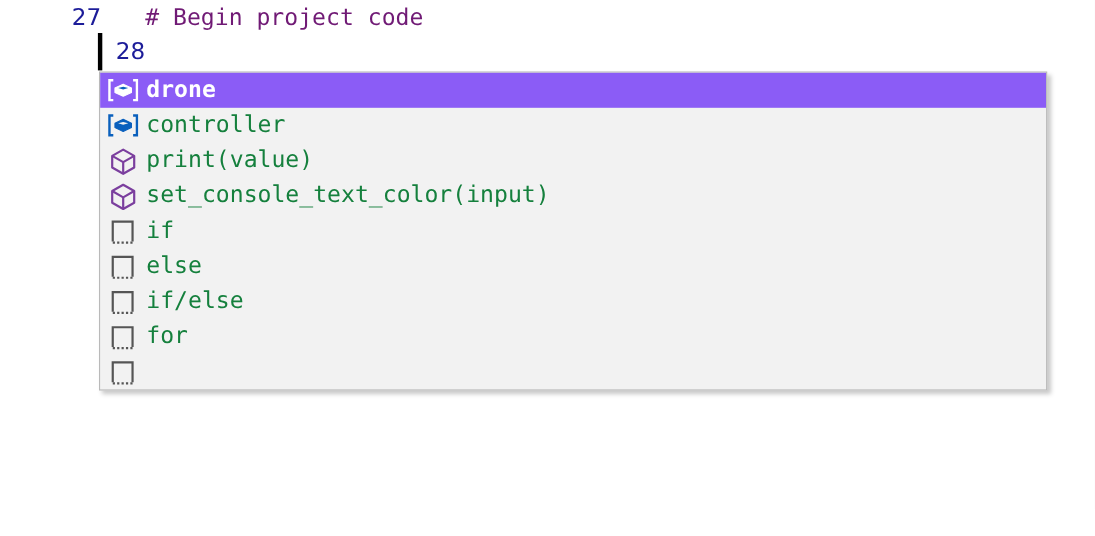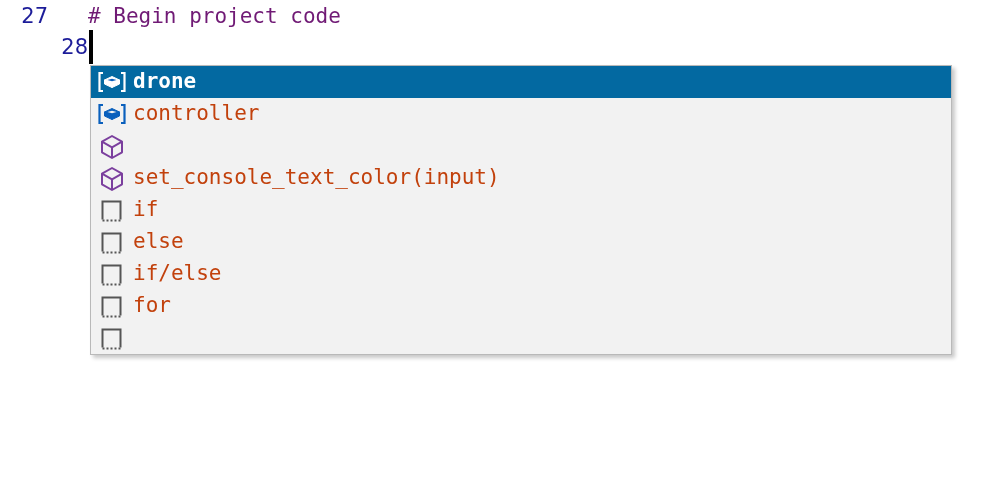--- a/index.html
+++ b/index.html
@@ -37,20 +37,21 @@
   .gutter {
     width: 60px;
     text-align: right;
     padding-right: 12px;
     box-sizing: border-box;
     color: #1c1c99;
     font-size: 21px;
     font-family: "DejaVu Sans", "Liberation Sans", sans-serif;
     letter-spacing: 0px;
     user-select: none;
+    margin-left: 44px;
   }
 
   .code-text {
     font-size: 21px;
     font-family: "DejaVu Sans Mono", "Liberation Mono", monospace;
     white-space: pre;
     padding-left: 28px;
   }
   .code-text.comment { color: #701a75; }
 
@@ -78,21 +79,21 @@
   }
 
   .ac-item {
     height: 32px;
     display: flex;
     align-items: center;
     padding-left: 6px;
     box-sizing: border-box;
     font-size: 21px;
     font-family: "DejaVu Sans Mono", "Liberation Mono", monospace;
-    color: #c2410c;
+    color: #15803d;
     white-space: pre;
   }
   .ac-item.selected {
     background: #0a60bd;
     color: #ffffff;
     font-weight: bold;
   }
 
   .ac-icon {
     width: 30px;
@@ -122,36 +123,36 @@
   </div>
 
   <div class="code-line line-28">
     <div class="gutter">28</div>
     <div class="code-text"></div>
   </div>
 
   <div id="caret"></div>
 
   <div id="autocomplete" style="background: rgb(242, 242, 242); border-color: rgb(185, 185, 185);">
-      <div class="ac-item selected" style="background: #0369a1; color: rgb(255, 255, 255);"><span class="ac-icon"><svg width="28" height="26" viewBox="0 0 28 26">
+      <div class="ac-item selected" style="background: #8b5cf6; color: rgb(255, 255, 255);"><span class="ac-icon"><svg width="28" height="26" viewBox="0 0 28 26">
             <path d="M5 4 L1.5 4 L1.5 22 L5 22" fill="none" stroke="#ffffff" stroke-width="2.2"></path>
             <path d="M23 4 L26.5 4 L26.5 22 L23 22" fill="none" stroke="#ffffff" stroke-width="2.2"></path>
             <path d="M14 7.5 L21.5 11 L14 14.5 L6.5 11 Z M6.5 11 L6.5 15 L14 18.5 L14 14.5 Z M21.5 11 L21.5 15 L14 18.5 L14 14.5 Z" fill="#ffffff" stroke="#ffffff" stroke-width="1" stroke-linejoin="round"></path>
             <path d="M14 9.8 L18.6 11 L14 12.3 L9.4 11 Z" fill="#0a60bd"></path>
           </svg></span><span class="ac-label">drone</span></div>
       <div class="ac-item"><span class="ac-icon"><svg width="28" height="26" viewBox="0 0 28 26">
             <path d="M5 4 L1.5 4 L1.5 22 L5 22" fill="none" stroke="#0a60bd" stroke-width="2.2"></path>
             <path d="M23 4 L26.5 4 L26.5 22 L23 22" fill="none" stroke="#0a60bd" stroke-width="2.2"></path>
             <path d="M14 7.5 L21.5 11 L14 14.5 L6.5 11 Z M6.5 11 L6.5 15 L14 18.5 L14 14.5 Z M21.5 11 L21.5 15 L14 18.5 L14 14.5 Z" fill="#0a60bd" stroke="#0a60bd" stroke-width="1" stroke-linejoin="round"></path>
             <path d="M14 9.8 L18.6 11 L14 12.3 L9.4 11 Z" fill="#f2f2f2"></path>
           </svg></span><span class="ac-label">controller</span></div>
       <div class="ac-item"><span class="ac-icon"><svg width="28" height="26" viewBox="0 0 28 26">
             <path d="M14 3 L24 8.7 L24 19.3 L14 25 L4 19.3 L4 8.7 Z" fill="none" stroke="#7b3f9e" stroke-width="2" stroke-linejoin="round"></path>
             <path d="M4 8.7 L14 14.4 L24 8.7 M14 14.4 L14 25" fill="none" stroke="#7b3f9e" stroke-width="2" stroke-linejoin="round"></path>
-          </svg></span></div>
+          </svg></span><span class="ac-label">print(value)</span></div>
       <div class="ac-item"><span class="ac-icon"><svg width="28" height="26" viewBox="0 0 28 26">
             <path d="M14 3 L24 8.7 L24 19.3 L14 25 L4 19.3 L4 8.7 Z" fill="none" stroke="#7b3f9e" stroke-width="2" stroke-linejoin="round"></path>
             <path d="M4 8.7 L14 14.4 L24 8.7 M14 14.4 L14 25" fill="none" stroke="#7b3f9e" stroke-width="2" stroke-linejoin="round"></path>
           </svg></span><span class="ac-label">set_console_text_color(input)</span></div>
       <div class="ac-item"><span class="ac-icon"><svg width="28" height="26" viewBox="0 0 28 26">
             <path d="M4.5 22.5 L4.5 4.5 L22.5 4.5 L22.5 22.5" fill="none" stroke="#555555" stroke-width="2"></path>
             <line x1="4.5" y1="23.5" x2="22.5" y2="23.5" stroke="#555555" stroke-width="2" stroke-dasharray="2 2"></line>
           </svg></span><span class="ac-label">if</span></div>
       <div class="ac-item"><span class="ac-icon"><svg width="28" height="26" viewBox="0 0 28 26">
             <path d="M4.5 22.5 L4.5 4.5 L22.5 4.5 L22.5 22.5" fill="none" stroke="#555555" stroke-width="2"></path>

